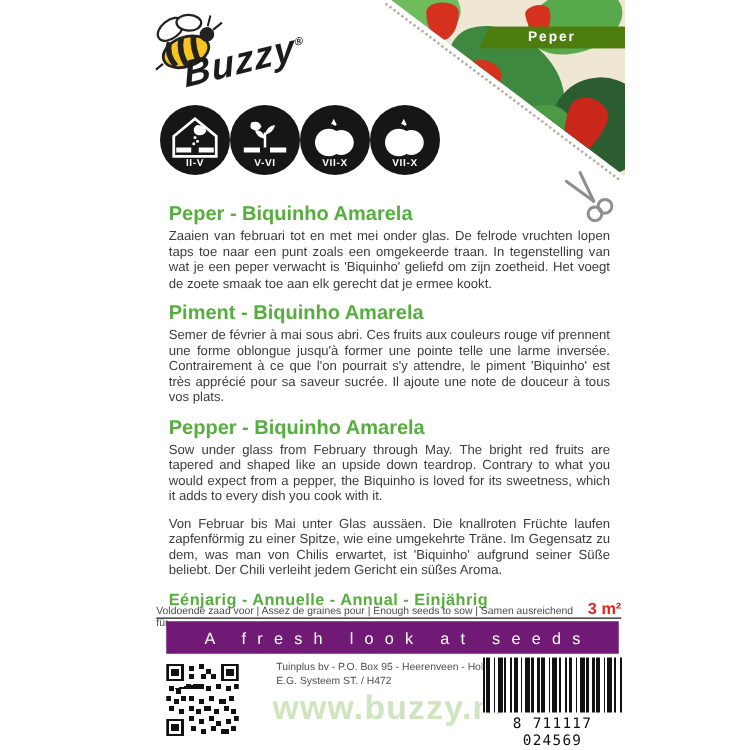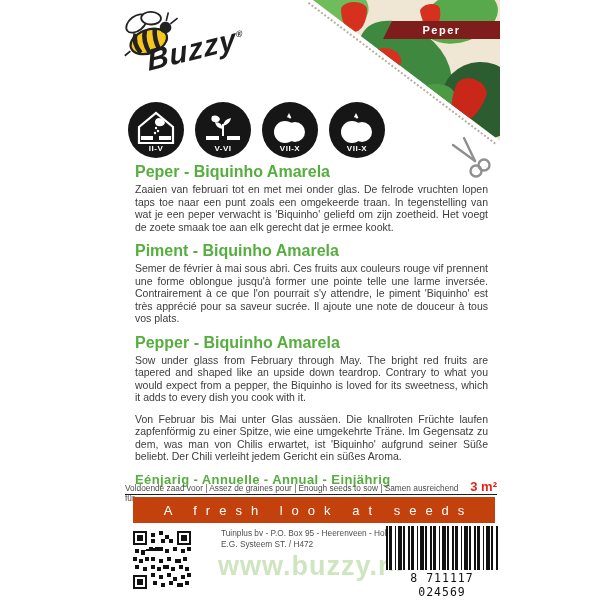--- a/index.html
+++ b/index.html
@@ -11,50 +11,50 @@
   .logo .bee{position:absolute;left:2px;top:2px;}
   .logo .brand{position:absolute;left:36px;top:26px;font-weight:700;font-style:italic;
                font-size:30px;color:#1c1c1c;transform:rotate(-14deg) skewX(-8deg);letter-spacing:1px;}
   .logo .brand sup{font-size:9px;font-style:normal;}
 
   
   .photo{position:absolute;left:313px;top:0;width:187px;height:141px;background:#efe7d4;
          clip-path:polygon(0 0,100% 0,100% 100%);overflow:hidden;}
   .blob{position:absolute;border-radius:50%;}
   .pepper{position:absolute;background:#d6311f;border-radius:50% 50% 50% 50%/26% 26% 74% 74%;}
-  .banner{position:absolute;left:70px;top:21px;width:117px;height:18px;background:#7f1d1d;
+  .banner{position:absolute;left:70px;top:21px;width:117px;height:18px;background:#4d7c0f;
           clip-path:polygon(9px 0,100% 0,100% 100%,0 100%);
           display:flex;align-items:center;justify-content:center;text-align:center;}
   .banner span{color:#fff;font-size:11px;font-weight:700;letter-spacing:1.5px;}
 
   
   .perforation{position:absolute;left:309px;top:2px;width:234px;height:0;
                border-top:2px dotted #b7b0a0;transform:rotate(37deg);transform-origin:0 0;}
   .scissors{position:absolute;left:450px;top:136px;}
 
   
-  .icons-row{position:absolute;left:128px;top:102px;display:flex;gap:11px;}
+  .icons-row{position:absolute;left:128px;top:84px;display:flex;gap:0;}
   .picto{position:relative;width:56px;height:56px;background:#161616;border-radius:50%;}
   .picto svg{position:absolute;left:0;top:0;}
   .picto .period{position:absolute;left:0;right:0;bottom:5px;text-align:center;color:#fff;
                  font-size:8px;font-weight:700;letter-spacing:.5px;}
 
   
   .text-col{position:absolute;left:135px;top:163px;width:353px;}
   .text-col h3{margin:0 0 2px 0;font-size:16px;font-weight:700;color:#56ae3e;}
   .text-col p{margin:0 0 9px 0;font-size:10.5px;line-height:12.5px;text-align:justify;color:#3c3c3c;}
   .annual{font-size:13px;font-weight:700;color:#56ae3e;letter-spacing:.4px;}
 
   
   .seeds-line{position:absolute;left:125px;top:479px;width:372px;display:flex;
               align-items:baseline;justify-content:space-between;}
   .seeds-line .txt{font-size:8.3px;color:#4a4a4a;}
   .seeds-line .area{font-size:13px;font-weight:700;color:#e2231a;white-space:nowrap;}
   .rule{position:absolute;left:125px;top:494px;width:372px;height:1px;background:#1c1c1c;}
-  .band{position:absolute;left:133px;top:497px;width:362px;height:26px;background:#c2410c;
+  .band{position:absolute;left:133px;top:497px;width:362px;height:26px;background:#701a75;
         display:flex;align-items:center;justify-content:center;overflow:hidden;}
   .band span{color:#fff;font-size:13px;letter-spacing:9px;white-space:nowrap;text-indent:9px;}
 
   
   .qr{position:absolute;left:133px;top:531px;width:58px;height:58px;}
   .address{position:absolute;left:221px;top:528px;font-size:8.3px;color:#4f4f4f;line-height:11px;}
   .website{position:absolute;left:218px;top:551px;font-size:27px;font-weight:700;color:#cfe5c0;
            letter-spacing:1px;}
   .barcode{position:absolute;left:386px;top:526px;width:112px;}
   .barcode .bars{height:44px;background:repeating-linear-gradient(90deg,

